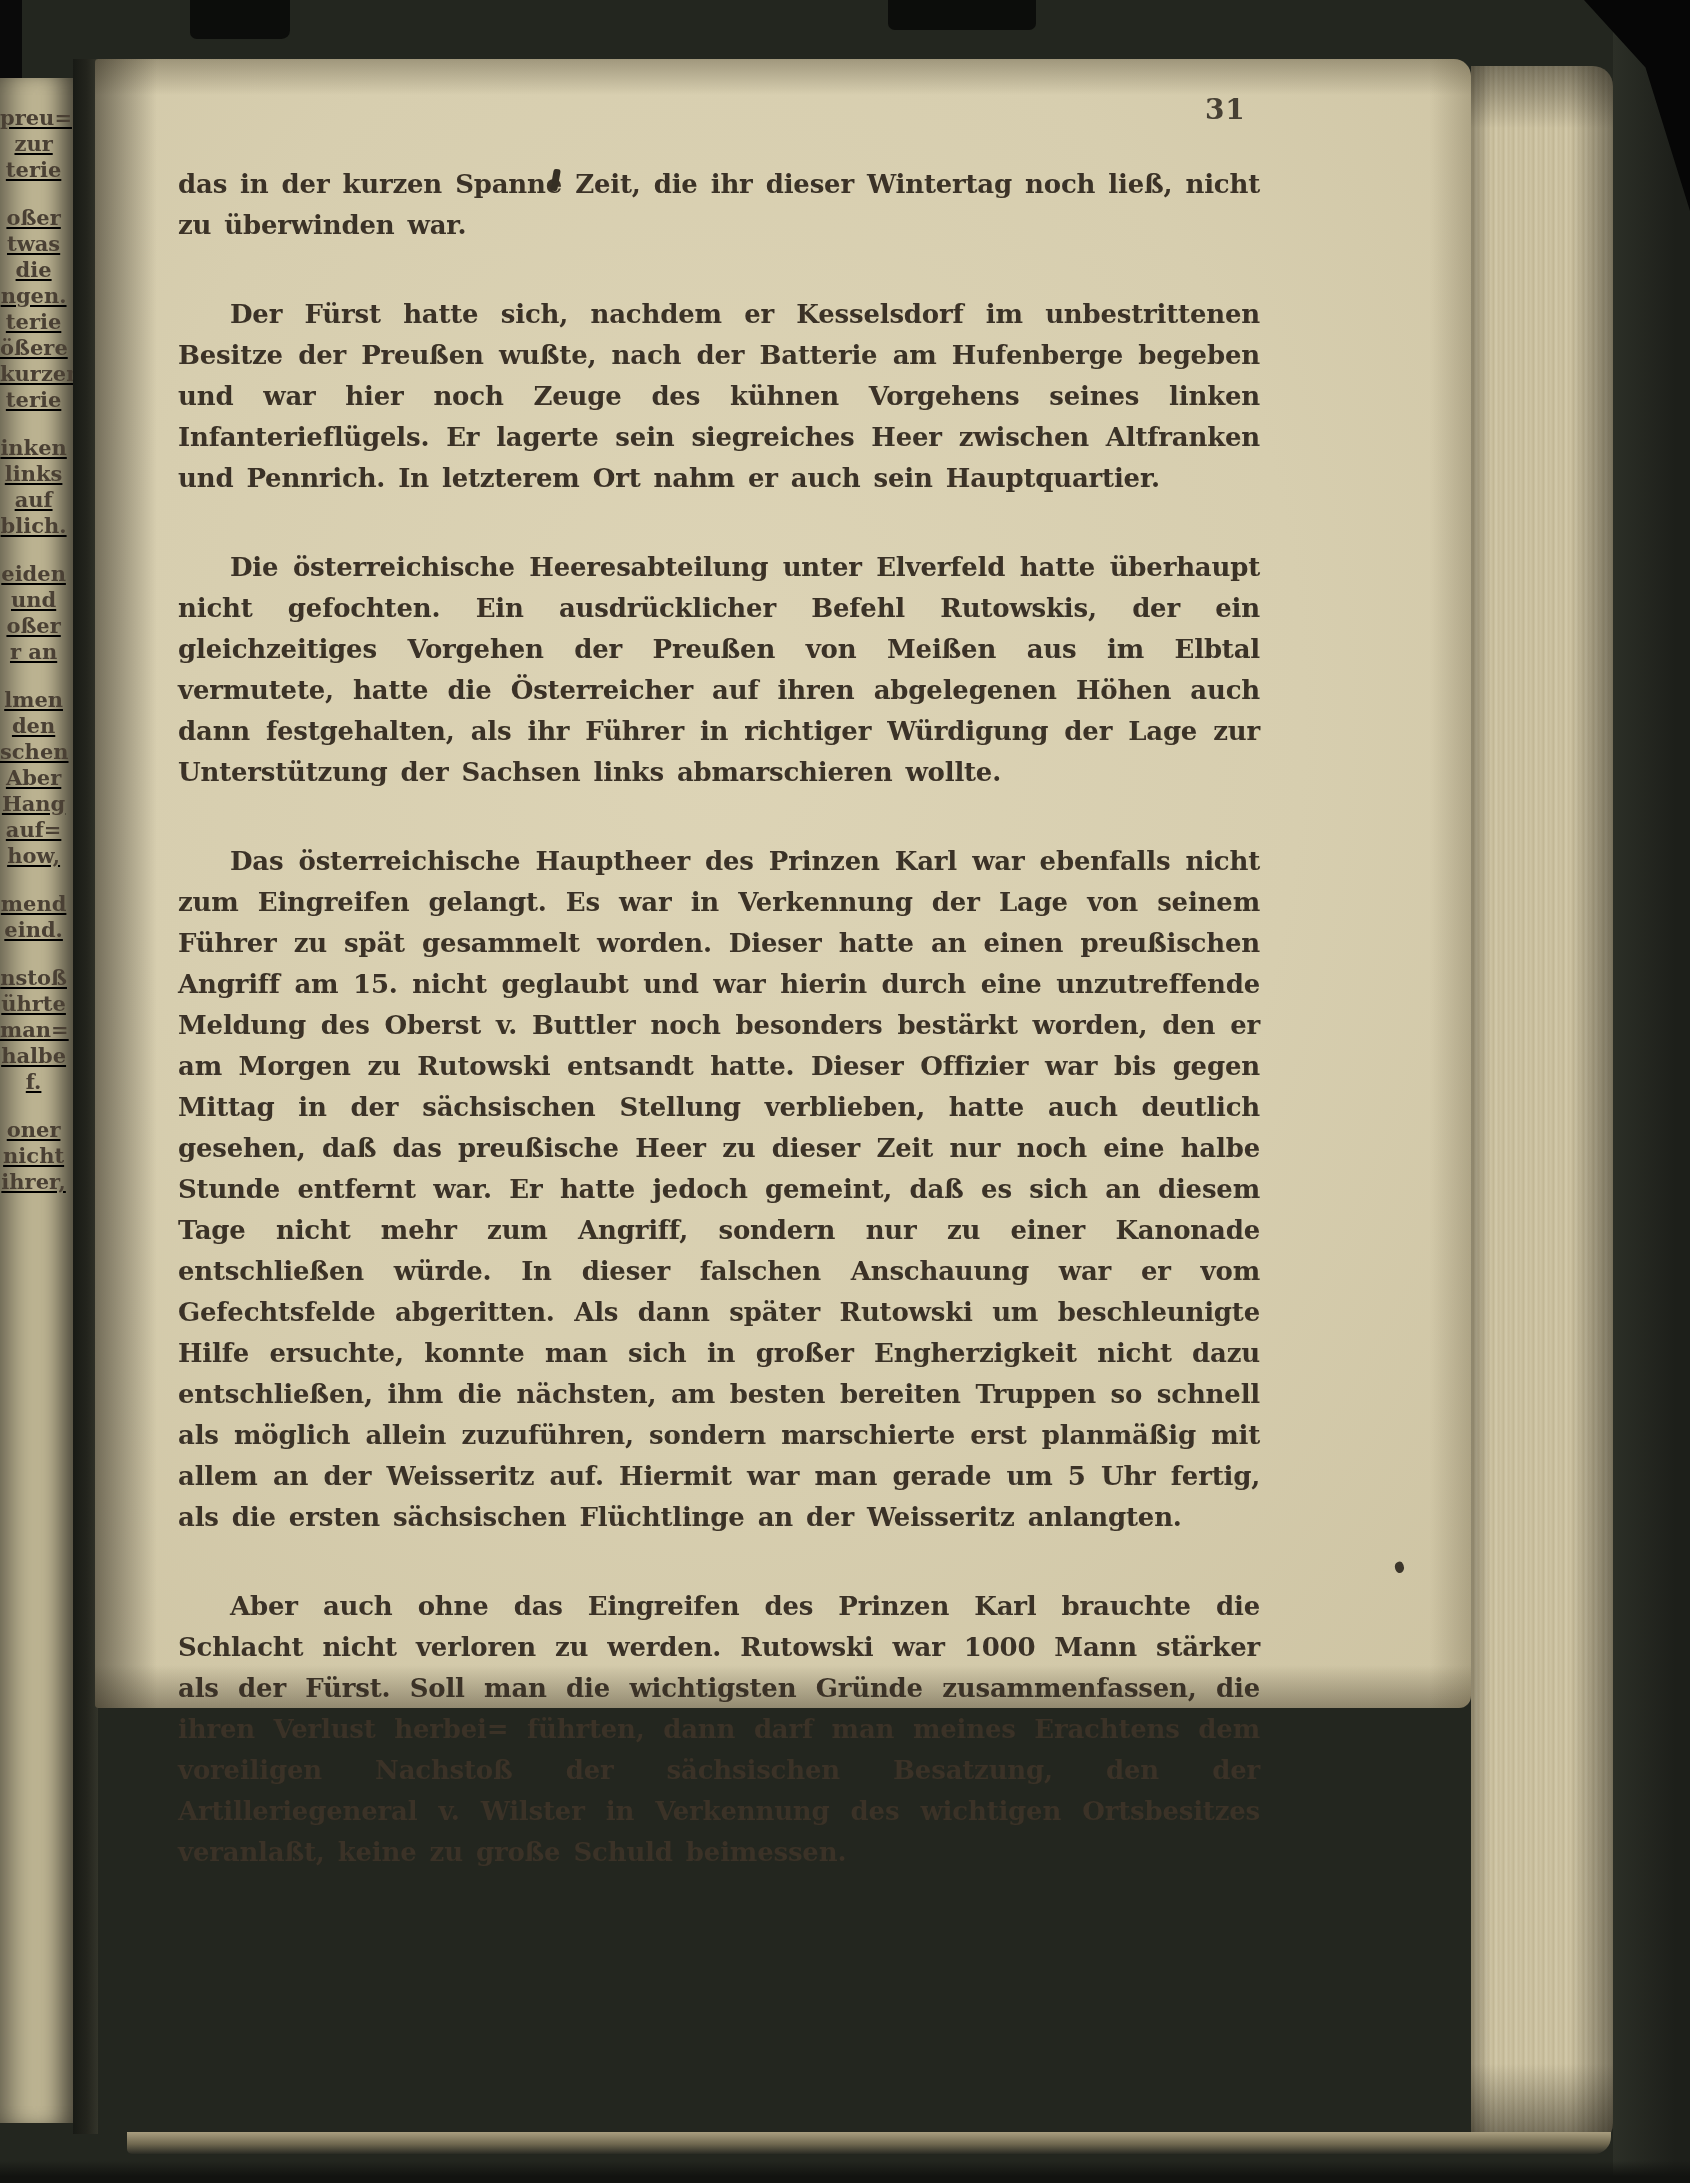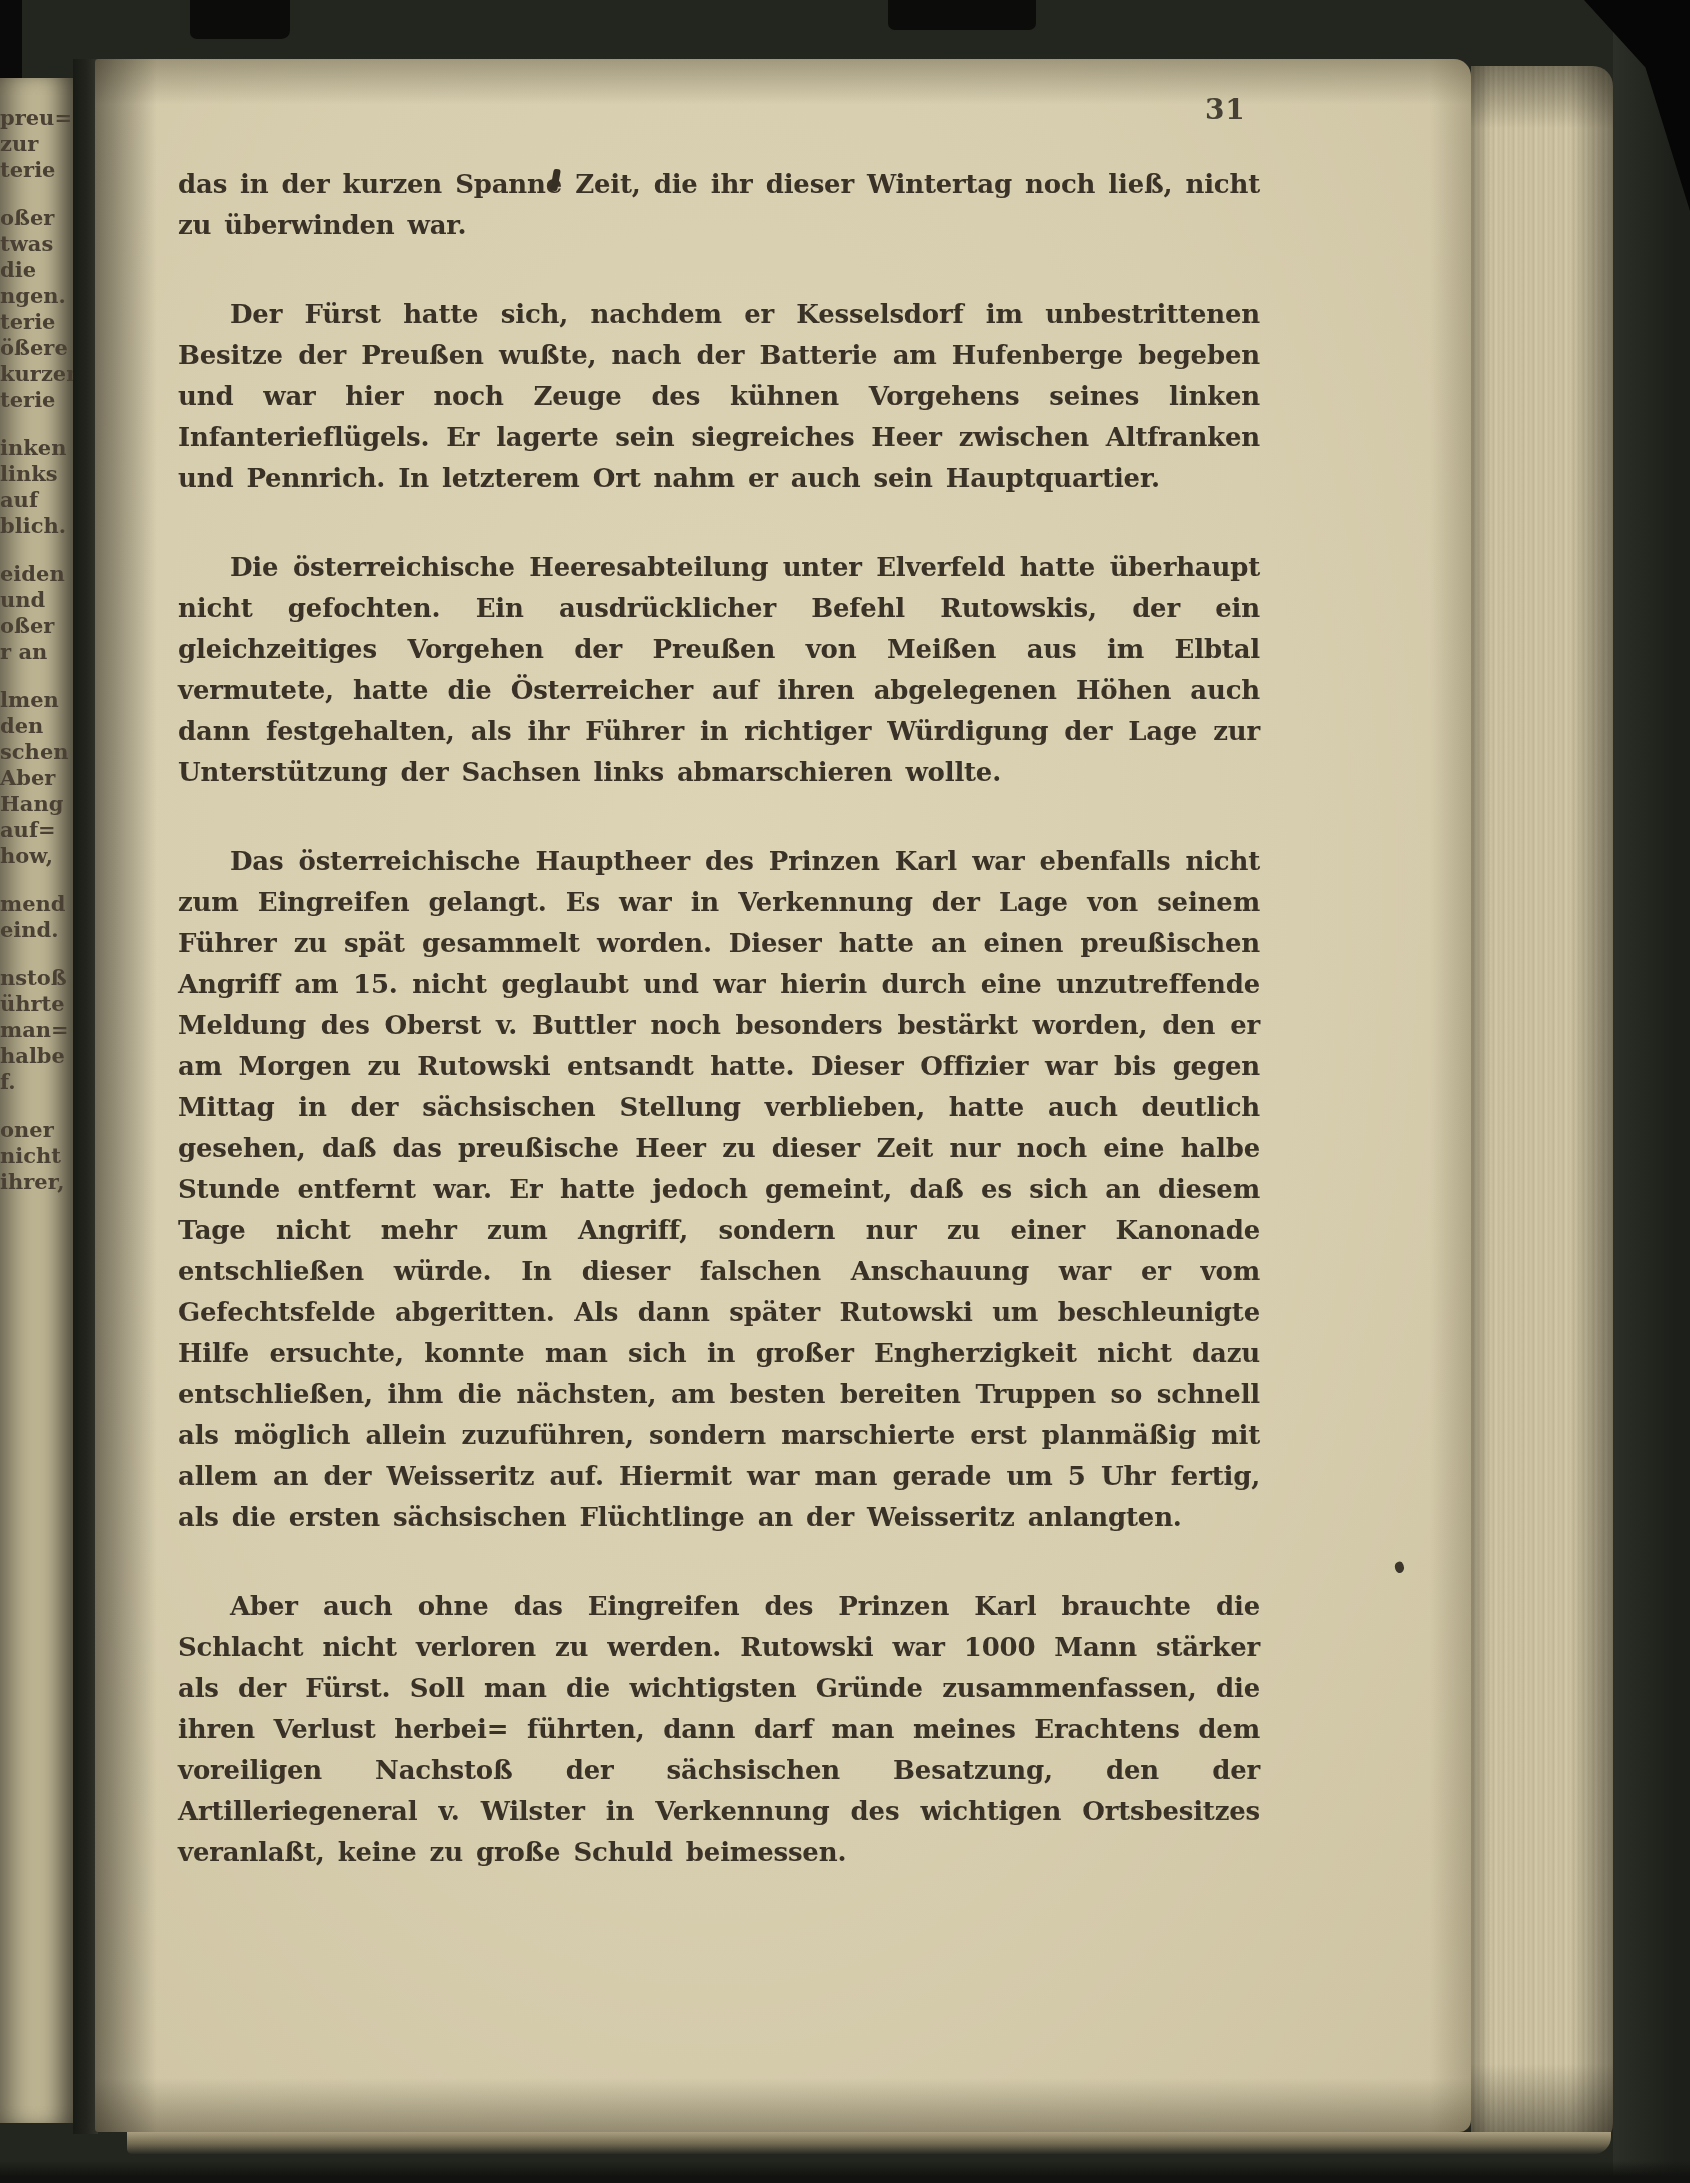--- a/index.html
+++ b/index.html
@@ -63,21 +63,22 @@
     left: 0; top: 78px;
     width: 74px; height: 2045px;
     background: var(--paper_dark, #bfb694);
     box-shadow: inset 25px 0 29px -17px rgba(0,0,0,0.55),
                 inset -24px 0 25px -12px rgba(0,0,0,0.65);
     overflow: hidden;
   }
   .frag-col {
     padding-top: 27px;
     padding-right: 6.8px;
-    text-align: left;
+    text-align: center;
+    text-decoration: underline;
   }
   .frag {
     line-height: 26px;
     font-size: 21px;
     font-weight: bold;
     color: #4a4034;
     white-space: nowrap;
   }
   .frag.gap { margin-top: 22px; }
 
@@ -86,21 +87,21 @@
     position: absolute;
     left: 73px; top: 59px;
     width: 25px; height: 2075px;
     background: linear-gradient(90deg, #181a15, #23241d 55%, #33342a);
   }
 
   
   .page {
     position: absolute;
     left: 95px; top: 59px;
-    width: 1376px; height: 2073px;
+    width: 1376px; height: 1649px;
     border-radius: 3.4px 17px 12px 3.4px;
     background:
       linear-gradient(90deg, rgba(36,32,22,0.55) 0, rgba(36,32,22,0) 4.5%),
       linear-gradient(270deg, rgba(92,82,56,0.30) 0, rgba(0,0,0,0) 3%),
       linear-gradient(180deg, rgba(70,62,42,0.38) 0, rgba(0,0,0,0) 2.2%, rgba(0,0,0,0) 97.4%, rgba(58,50,34,0.42) 100%),
       radial-gradient(ellipse at 45% 40%, var(--paper, #ddd4b6) 0%, #d7ceaf 55%, #cdc3a2 100%);
   }
   .page-number {
     position: absolute;
     left: 1110px; top: 34px;

